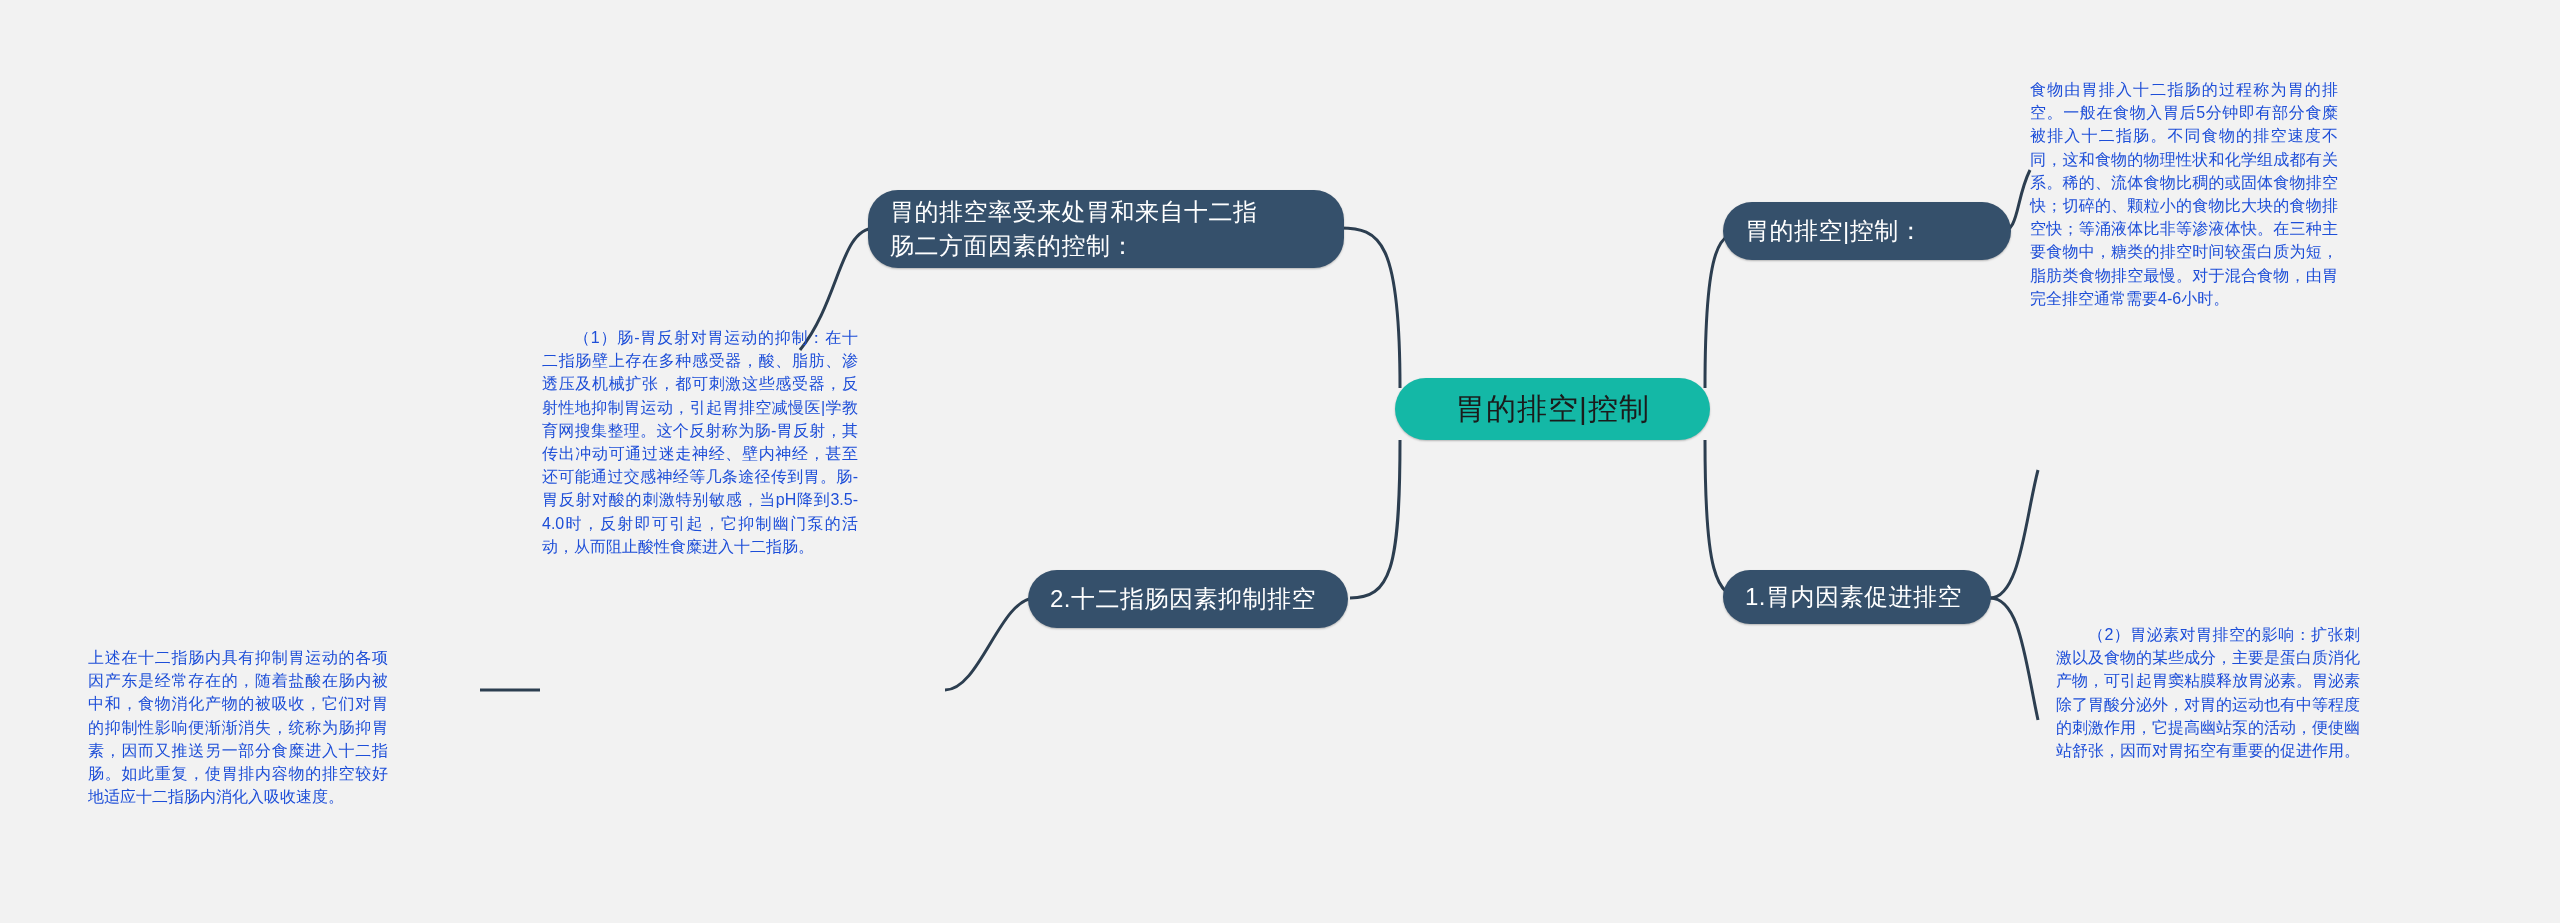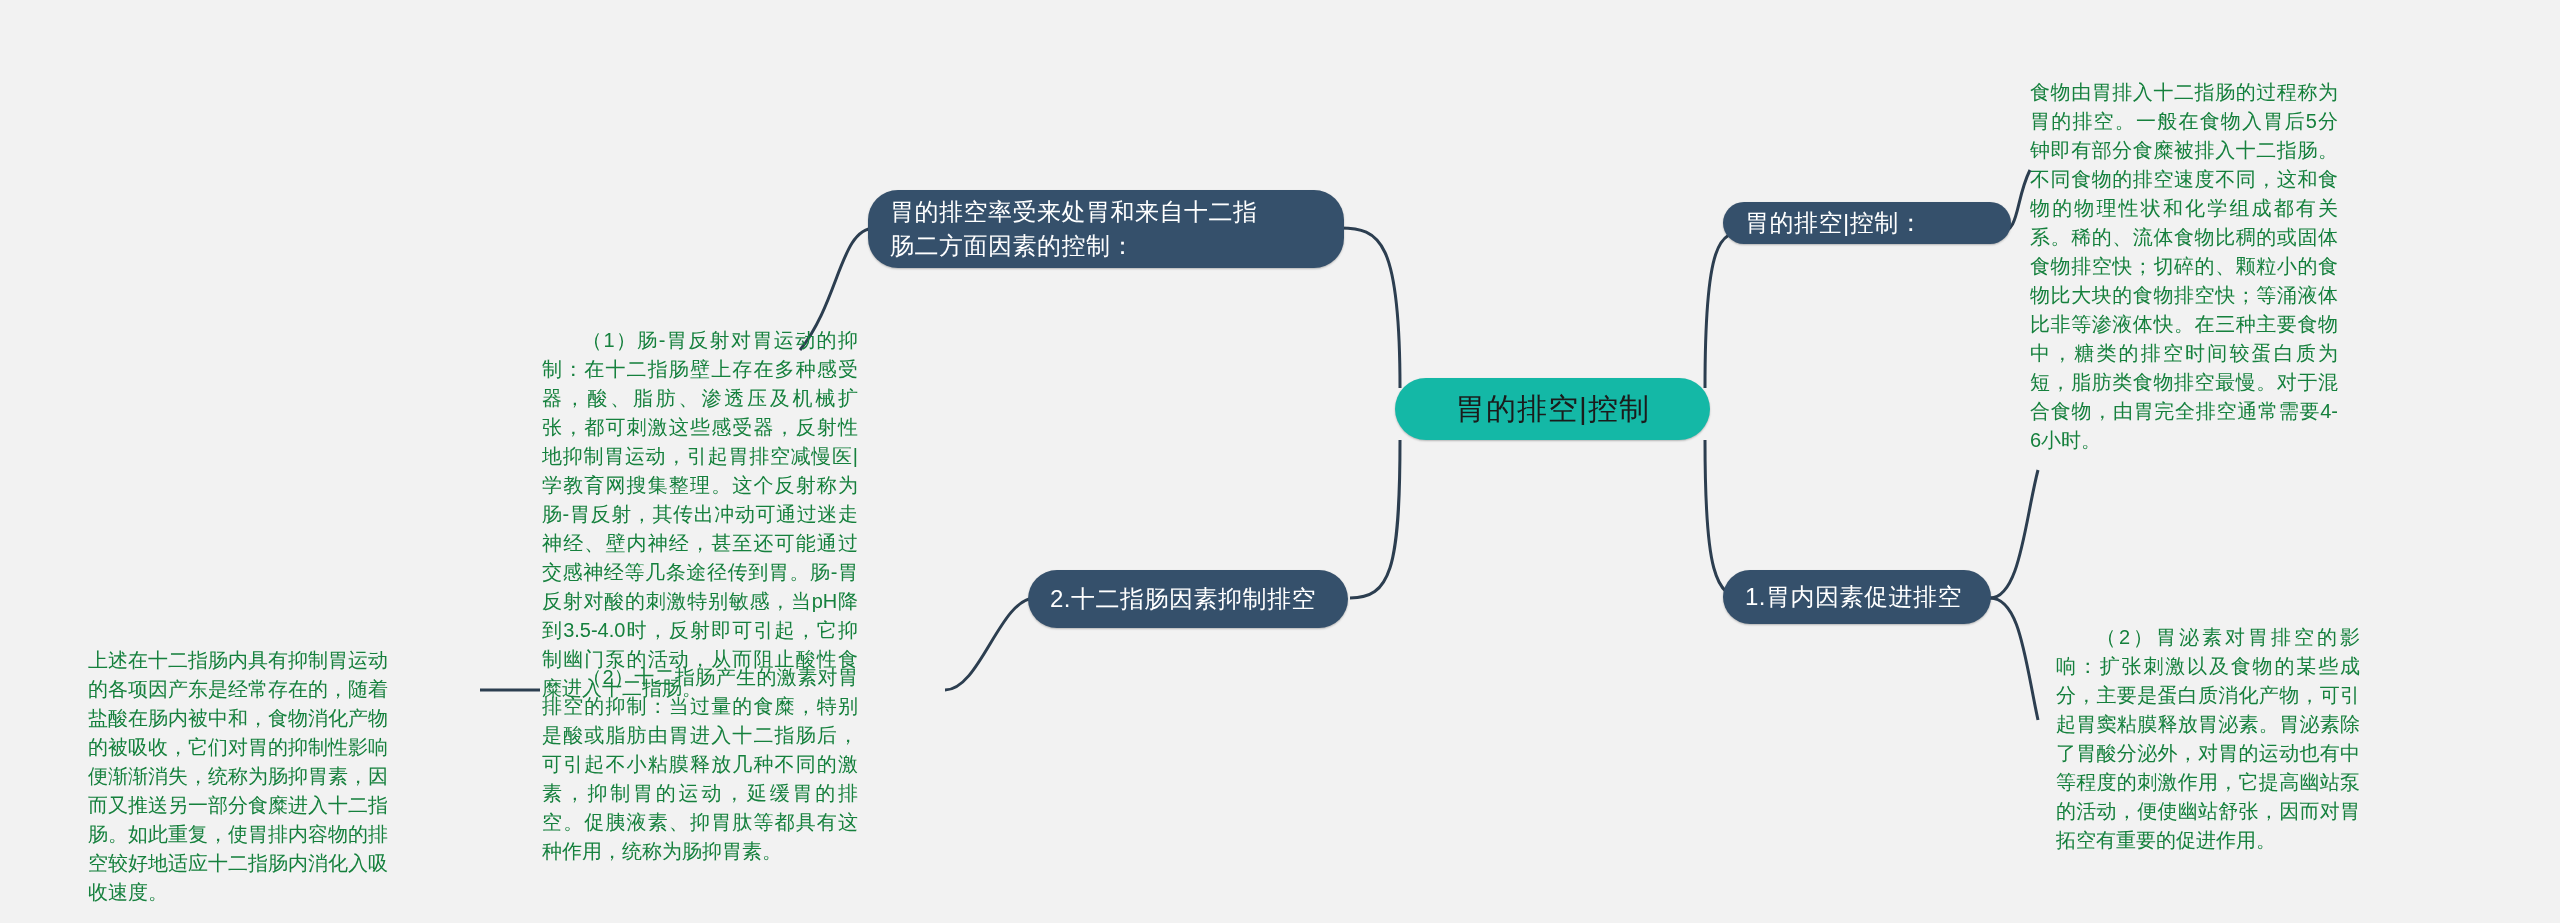--- a/index.html
+++ b/index.html
@@ -51,23 +51,23 @@
     justify-content: center;
     font-size: 30px;
     letter-spacing: 1px;
   }
   .node.center-title {
     justify-content: center;
   }
   .textblock {
     position: absolute;
     box-sizing: border-box;
-    font-size: 20px;
+    font-size: 16px;
     line-height: 1.45;
-    color: #15803d;
+    color: #1d4ed8;
     white-space: pre-wrap;
     text-align: justify;
     text-justify: inter-ideograph;
   }
   .indent { text-indent: 2em; }
 </style>
 </head>
 <body>
 
 <div id="canvas">
@@ -97,36 +97,35 @@
 
   <div class="node center center-title" style="left:1395px; top:378px; width:315px; height:62px;">
     <span>胃的排空|控制</span>
   </div>
 
   <div class="node" style="left:868px; top:190px; width:476px; height:78px; border-radius:30px;">
     <span>胃的排空率受来处胃和来自十二指
 肠二方面因素的控制：</span>
   </div>
 
-  <div class="node" style="left:1723px; top:202px; width:288px; height:42px; border-radius:29px;">
+  <div class="node" style="left:1723px; top:202px; width:288px; height:58px; border-radius:29px;">
     <span>胃的排空|控制：</span>
   </div>
 
   <div class="node" style="left:1028px; top:570px; width:320px; height:58px; border-radius:29px;">
     <span>2.十二指肠因素抑制排空</span>
   </div>
 
   <div class="node" style="left:1723px; top:570px; width:268px; height:54px; border-radius:29px;text-align:center;">
     <span>1.胃内因素促进排空</span>
   </div>
 
   <div class="textblock" style="left:2030px; top:78px; width:308px;">食物由胃排入十二指肠的过程称为胃的排空。一般在食物入胃后5分钟即有部分食糜被排入十二指肠。不同食物的排空速度不同，这和食物的物理性状和化学组成都有关系。稀的、流体食物比稠的或固体食物排空快；切碎的、颗粒小的食物比大块的食物排空快；等涌液体比非等渗液体快。在三种主要食物中，糖类的排空时间较蛋白质为短，脂肪类食物排空最慢。对于混合食物，由胃完全排空通常需要4-6小时。</div>
 
   <div class="textblock indent" style="left:542px; top:326px; width:316px;">（1）肠-胃反射对胃运动的抑制：在十二指肠壁上存在多种感受器，酸、脂肪、渗透压及机械扩张，都可刺激这些感受器，反射性地抑制胃运动，引起胃排空减慢医|学教育网搜集整理。这个反射称为肠-胃反射，其传出冲动可通过迷走神经、壁内神经，甚至还可能通过交感神经等几条途径传到胃。肠-胃反射对酸的刺激特别敏感，当pH降到3.5-4.0时，反射即可引起，它抑制幽门泵的活动，从而阻止酸性食糜进入十二指肠。</div>
 
-  <div class="textblock indent" style="left:542px; top:663px; width:316px;">（2）十二指肠产生的激素对胃排空的抑制：当过量的食糜，特别是酸或脂肪由胃进入十二指肠后，可引起不小粘膜释放几种不同的激素，抑制胃的运动，延缓胃的排空。促胰液素、抑胃肽等都具有这种作用，统称为肠抑胃素。</div>
 
   <div class="textblock" style="left:88px; top:646px; width:300px;">上述在十二指肠内具有抑制胃运动的各项因产东是经常存在的，随着盐酸在肠内被中和，食物消化产物的被吸收，它们对胃的抑制性影响便渐渐消失，统称为肠抑胃素，因而又推送另一部分食糜进入十二指肠。如此重复，使胃排内容物的排空较好地适应十二指肠内消化入吸收速度。</div>
 
 
   <div class="textblock indent" style="left:2056px; top:623px; width:304px;">（2）胃泌素对胃排空的影响：扩张刺激以及食物的某些成分，主要是蛋白质消化产物，可引起胃窦粘膜释放胃泌素。胃泌素除了胃酸分泌外，对胃的运动也有中等程度的刺激作用，它提高幽站泵的活动，便使幽站舒张，因而对胃拓空有重要的促进作用。</div>
 
 </div>
 
 </body></html>

